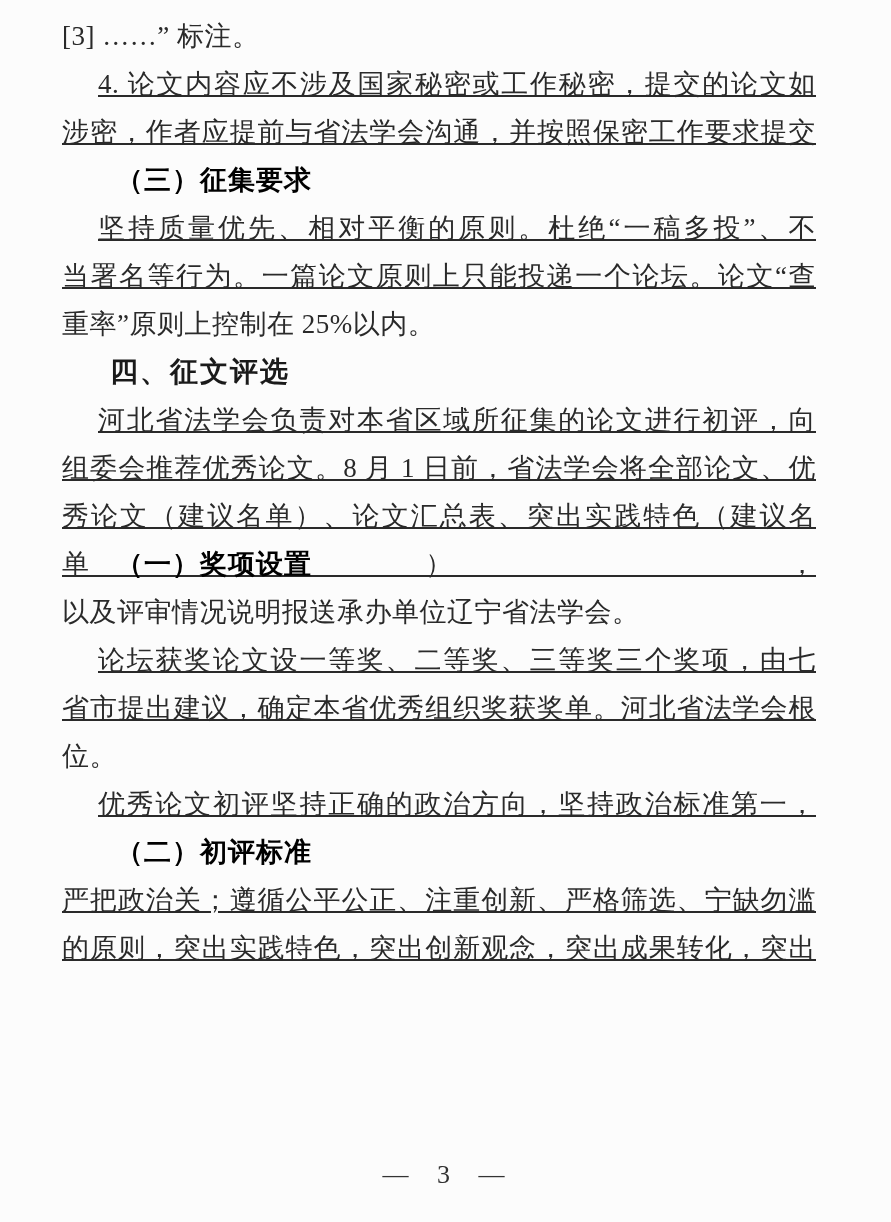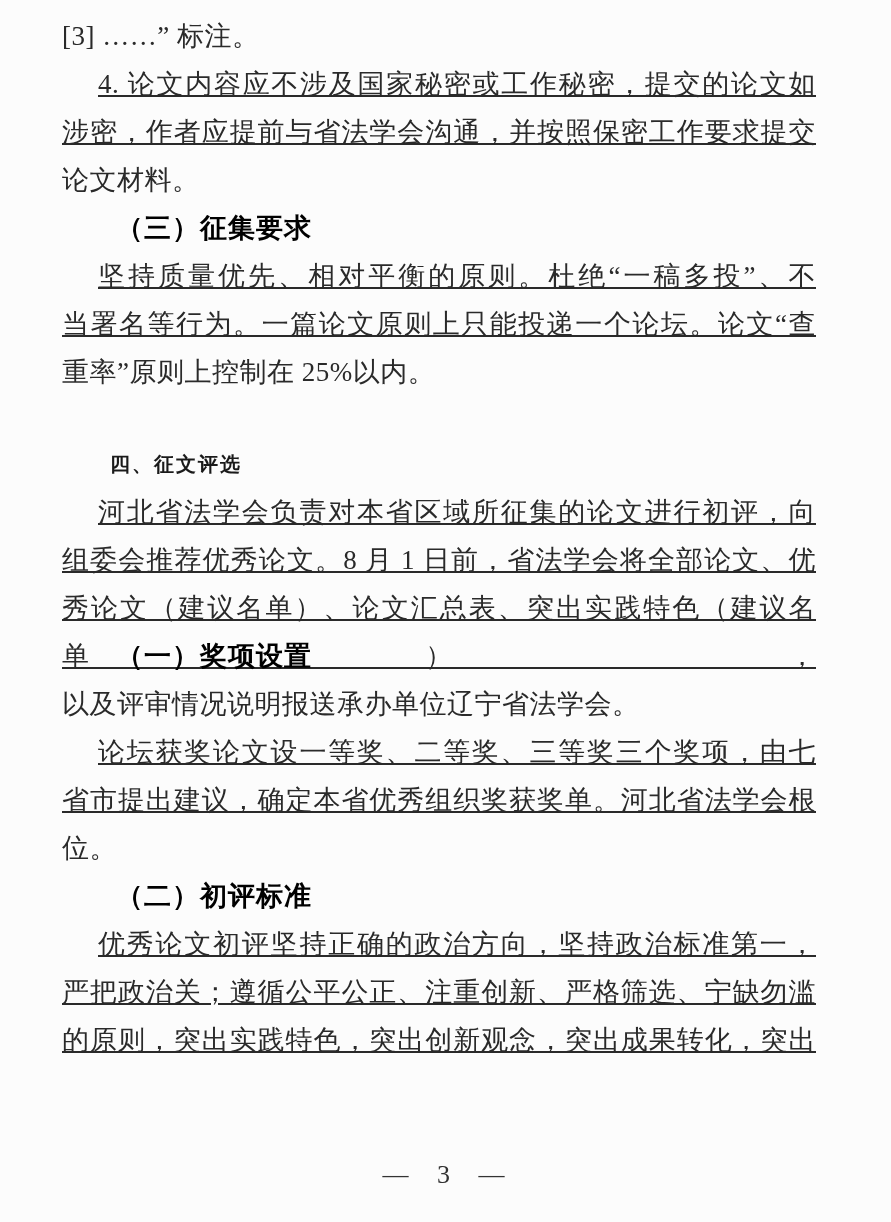--- a/index.html
+++ b/index.html
@@ -47,24 +47,23 @@
     font-weight: 600;
     color: #000000;
     letter-spacing: 1px;
   }
   .heading-kai.indent {
     text-indent: 54px;
   }
   .heading-hei {
     font-family: "Liberation Sans", "DejaVu Sans", sans-serif;
     font-weight: 700;
-    font-size: 20px;
+    font-size: 28px;
     color: #1a1a1a;
     letter-spacing: 2px;
-    margin-top: 44px;
   }
   .heading-hei.indent {
     text-indent: 48px;
   }
   .footer {
     position: absolute;
     left: 0;
     right: 0;
     top: 1151px;
     height: 48px;
@@ -79,35 +78,34 @@
   }
 </style>
 </head>
 <body>
 
 <div class="page">
   <div class="content" id="content">
       <p class="line body">[3] ……” 标注。</p>
       <p class="line body indent justify">4. 论文内容应不涉及国家秘密或工作秘密，提交的论文如</p>
       <p class="line body justify">涉密，作者应提前与省法学会沟通，并按照保密工作要求提交</p>
-      <p class="line body">论文材料。</p>
       <p class="line heading-kai indent">（三）征集要求</p>
       <p class="line body indent justify">坚持质量优先、相对平衡的原则。杜绝“一稿多投”、不</p>
       <p class="line body justify">当署名等行为。一篇论文原则上只能投递一个论坛。论文“查</p>
       <p class="line body">重率”原则上控制在 25%以内。</p>
       <p class="line heading-hei indent">四、征文评选</p>
       <p class="line body indent justify">河北省法学会负责对本省区域所征集的论文进行初评，向</p>
       <p class="line body justify">组委会推荐优秀论文。8 月 1 日前，省法学会将全部论文、优</p>
       <p class="line body justify">秀论文（建议名单）、论文汇总表、突出实践特色（建议名单），</p>
       <p class="line heading-kai indent">（一）奖项设置</p>
       <p class="line body">以及评审情况说明报送承办单位辽宁省法学会。</p>
       <p class="line body indent justify">论坛获奖论文设一等奖、二等奖、三等奖三个奖项，由七</p>
       <p class="line body justify">省市提出建议，确定本省优秀组织奖获奖单。河北省法学会根</p>
       <p class="line body">位。</p>
+      <p class="line body indent justify">优秀论文初评坚持正确的政治方向，坚持政治标准第一，</p>
       <p class="line heading-kai indent">（二）初评标准</p>
-      <p class="line body indent justify">优秀论文初评坚持正确的政治方向，坚持政治标准第一，</p>
       <p class="line body justify">严把政治关；遵循公平公正、注重创新、严格筛选、宁缺勿滥</p>
       <p class="line body justify">的原则，突出实践特色，突出创新观念，突出成果转化，突出</p>
     </div>
   <div class="footer">
     <span class="pagenum">— 3 —</span>
   </div>
 </div>
 
 </body></html>

